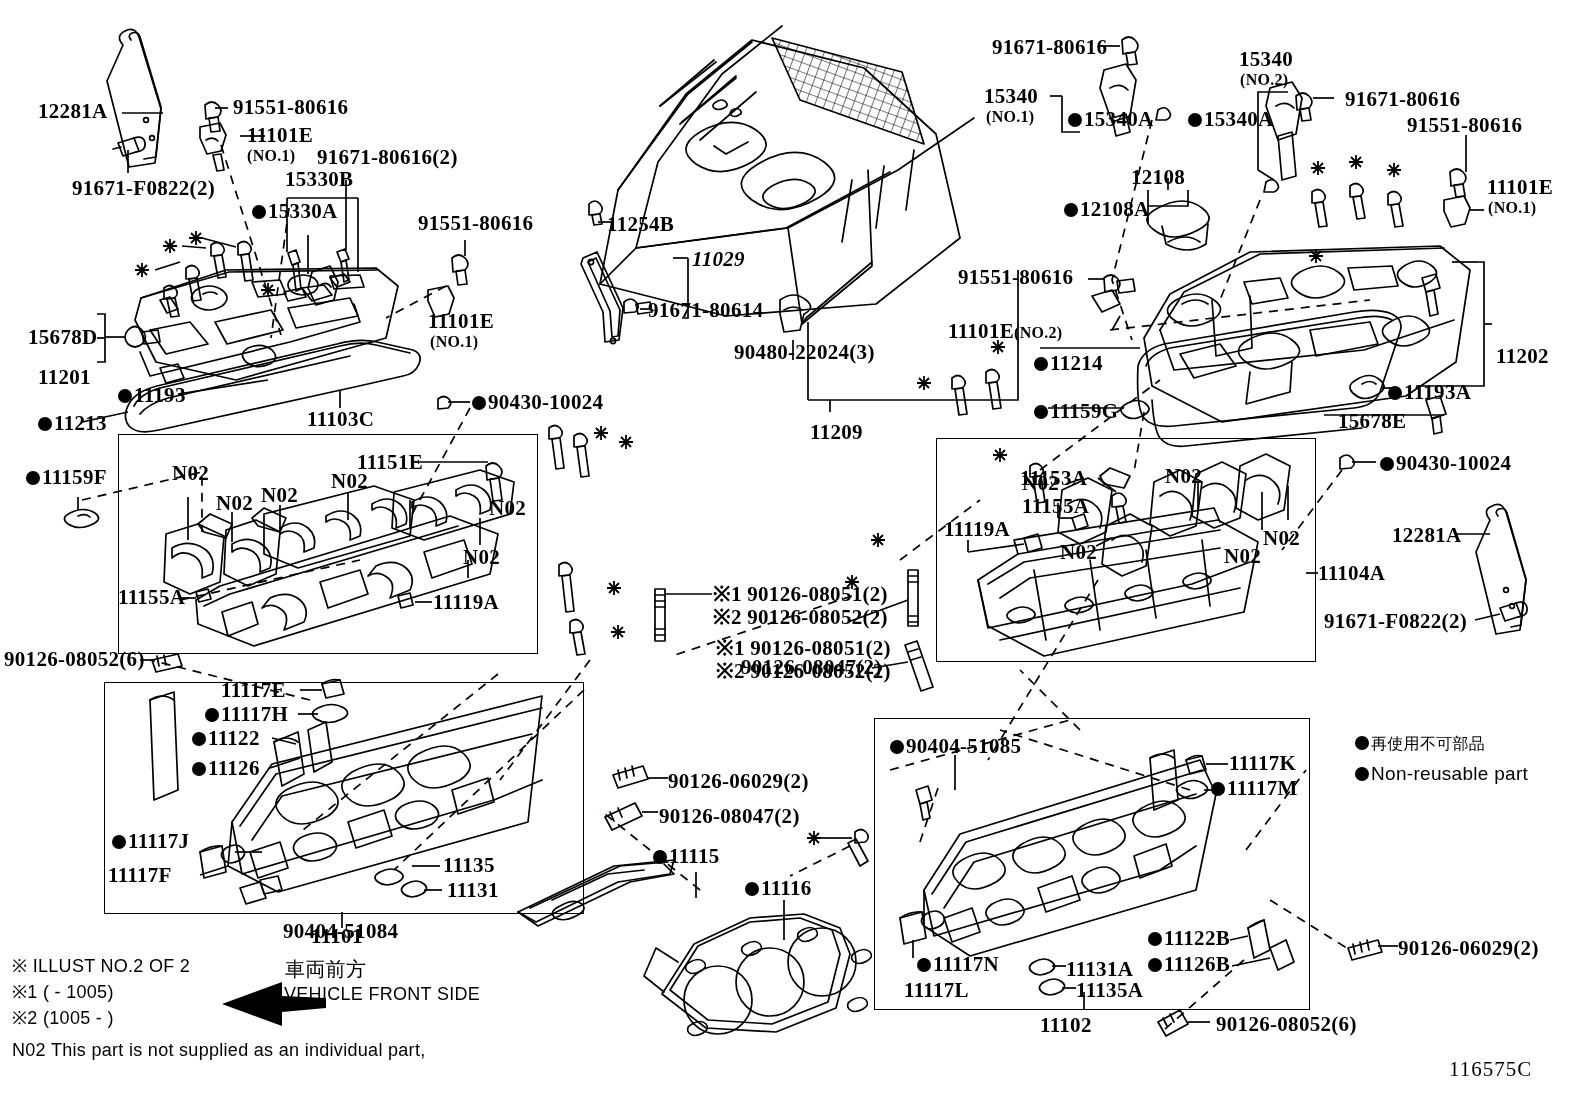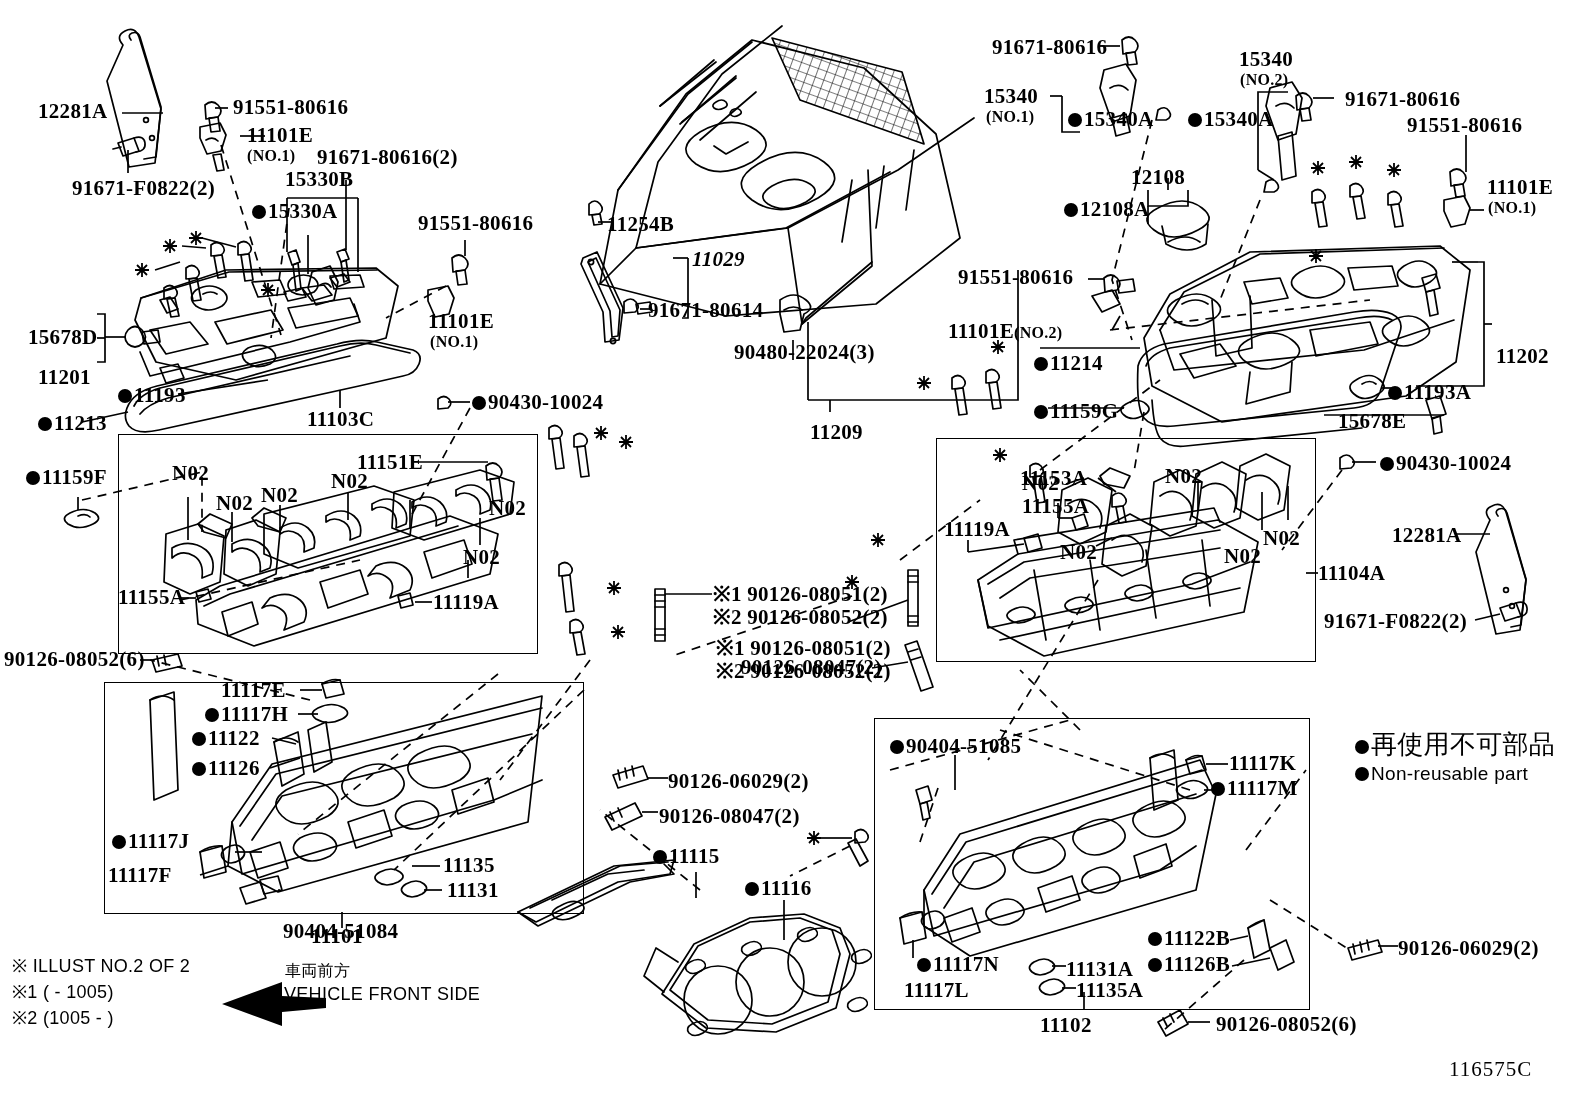--- a/index.html
+++ b/index.html
@@ -777,25 +777,26 @@
   <div class="lbl" style="left:1148px;top:927px;"><span class="dot"></span><span>11122B</span></div>
   <div class="lbl" style="left:1148px;top:953px;"><span class="dot"></span><span>11126B</span></div>
   <div class="lbl" style="left:886px;top:979px;margin-left:18px;">11117L</div>
   <div class="lbl" style="left:917px;top:953px;"><span class="dot"></span><span>11117N</span></div>
   <div class="lbl" style="left:1066px;top:958px;">11131A</div>
   <div class="lbl" style="left:1076px;top:979px;">11135A</div>
   <div class="lbl" style="left:1040px;top:1014px;">11102</div>
   <div class="lbl" style="left:1216px;top:1013px;">90126-08052(6)</div>
   <div class="lbl" style="left:1398px;top:937px;">90126-06029(2)</div>
 
-  <div class="lbl" style="left:1355px;top:731px;"><span class="dot"></span><span class="jp" style="font-size:26px">再使用不可部品</span></div>
+  <div class="lbl" style="left:1355px;top:731px;"><span class="dot"></span><span class="jp" style="font-size:16px">再使用不可部品</span></div>
   <div class="lbl" style="left:1355px;top:762px;"><span class="dot"></span><span class="foot" style="font-size:19px">Non-reusable part</span></div>
 
-  <div class="lbl" style="left:285px;top:958px;"><span class="jp" style="font-size:16px">車両前方</span></div>
+  <div class="lbl" style="left:285px;top:958px;"><span class="jp" style="font-size:20px">車両前方</span></div>
   <div class="lbl foot" style="left:284px;top:985px;font-weight:normal;">VEHICLE FRONT SIDE</div>
 
   <div class="lbl foot" style="left:12px;top:957px;font-weight:normal;">※ ILLUST NO.2 OF 2</div>
   <div class="lbl foot" style="left:12px;top:983px;font-weight:normal;">※1 (      - 1005)</div>
   <div class="lbl foot" style="left:12px;top:1009px;font-weight:normal;">※2 (1005 -      )</div>
+  <div class="lbl foot" style="left:12px;top:1041px;font-weight:normal;">N02 This part is not supplied as an individual part,</div>
 
   <div class="lbl diagno" style="left:1449px;top:1058px;font-weight:normal;">116575C</div>
 
 </div>
 
 </body></html>

